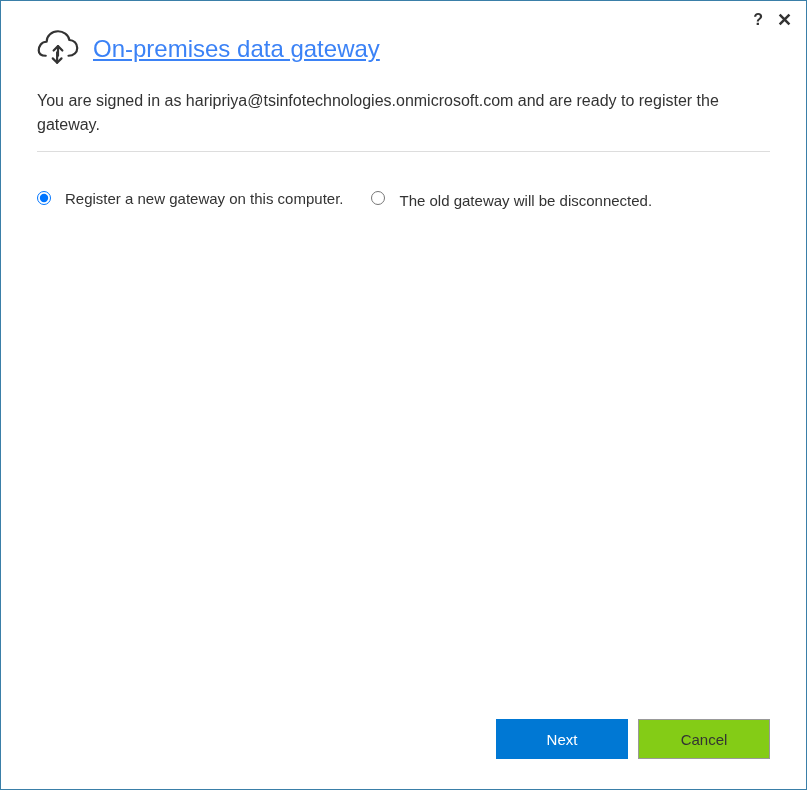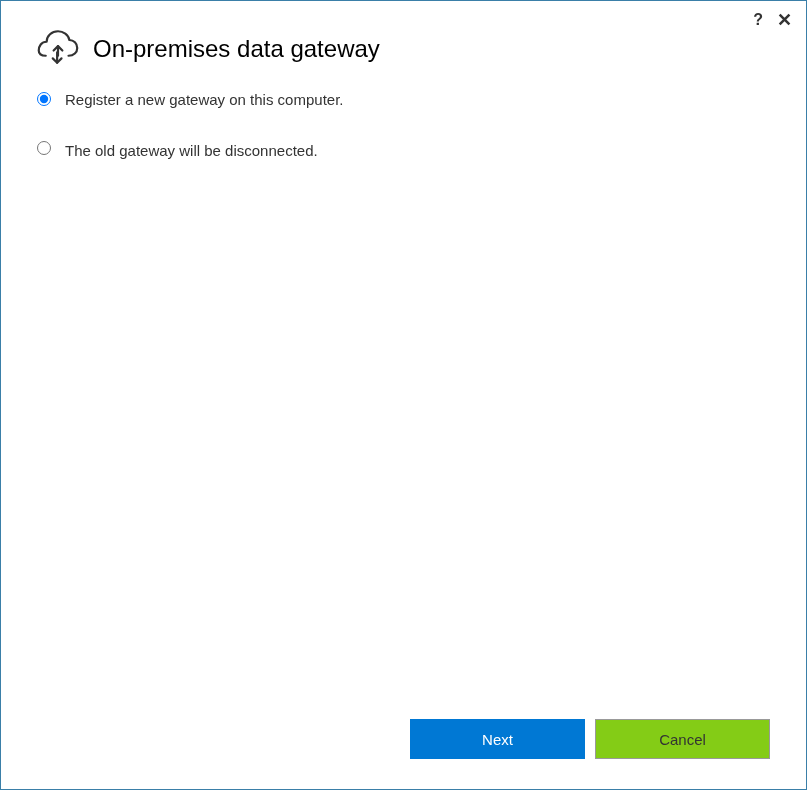--- a/index.html
+++ b/index.html
@@ -51,34 +51,35 @@
       align-items: center;
       gap: 14px;
       margin-bottom: 20px;
     }
     .cloud-icon svg {
       width: 42px;
       height: 36px;
     }
     .title {
       font-size: 24px;
-      color: #000000;
+      color: #3b82f6;
       font-weight: 400;
+      text-decoration: underline;
     }
     .subtitle {
       font-size: 16px;
       color: #333;
       line-height: 1.5;
       padding-bottom: 14px;
       border-bottom: 1px solid #ddd;
       margin-bottom: 36px;
     }
     .radio-group {
       display: flex;
-      flex-direction: column;
+      flex-direction: row;
       gap: 28px;
     }
     .radio-option {
       display: flex;
       align-items: flex-start;
       gap: 14px;
     }
     .radio-input {
       margin-top: 3px;
       width: 14px;
@@ -110,21 +111,21 @@
       margin-top: 2px;
     }
     .footer {
       position: absolute;
       bottom: 30px;
       right: 36px;
       display: flex;
       gap: 10px;
     }
     .btn {
-      width: 175px;
+      width: 132px;
       height: 40px;
       font-size: 15px;
       border: 1px solid #999;
       cursor: pointer;
       font-family: inherit;
     }
     .btn-primary {
       background: #0078d4;
       color: #fff;
       border: none;
@@ -152,20 +153,21 @@
           <path d="M36 30 C42 30 46 26 46 21 C46 16 42 12 37 12 C36 6 30 2 24 2 C17 2 11 7 11 14 C5 14 2 19 2 24 C2 28 5 30 10 30" stroke-linecap="round" stroke-linejoin="round"></path>
           <path d="M19 24 L24 19 L29 24" stroke-linecap="round" stroke-linejoin="round"></path>
           <path d="M18 33 L23 38 L28 33" stroke-linecap="round" stroke-linejoin="round"></path>
           <line x1="24" y1="19" x2="24" y2="30" stroke-linecap="round"></line>
           <line x1="23" y1="26" x2="23" y2="38" stroke-linecap="round"></line>
         </svg>
       </span>
       <h1 class="title">On-premises data gateway</h1>
     </div>
 
+    <p class="subtitle">You are signed in as haripriya@tsinfotechnologies.onmicrosoft.com and are ready to register the gateway.</p>
 
     <div class="radio-group">
 
       <label class="radio-option">
         <input type="radio" name="gateway-option" class="radio-input" checked="" style="">
         <span class="radio-label">Register a new gateway on this computer.</span>
       </label>
 
       <div class="radio-option">
         <input type="radio" name="gateway-option" class="radio-input" style="">

